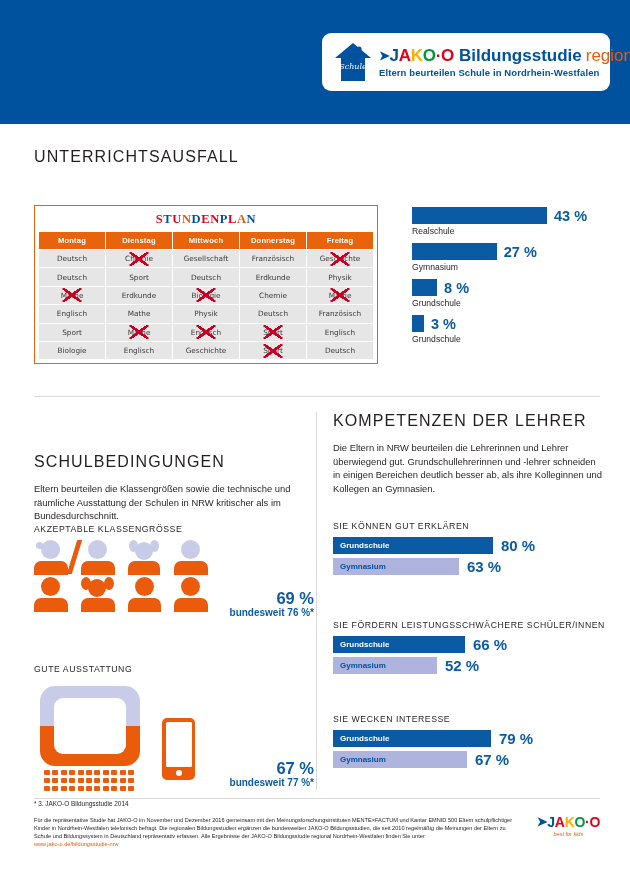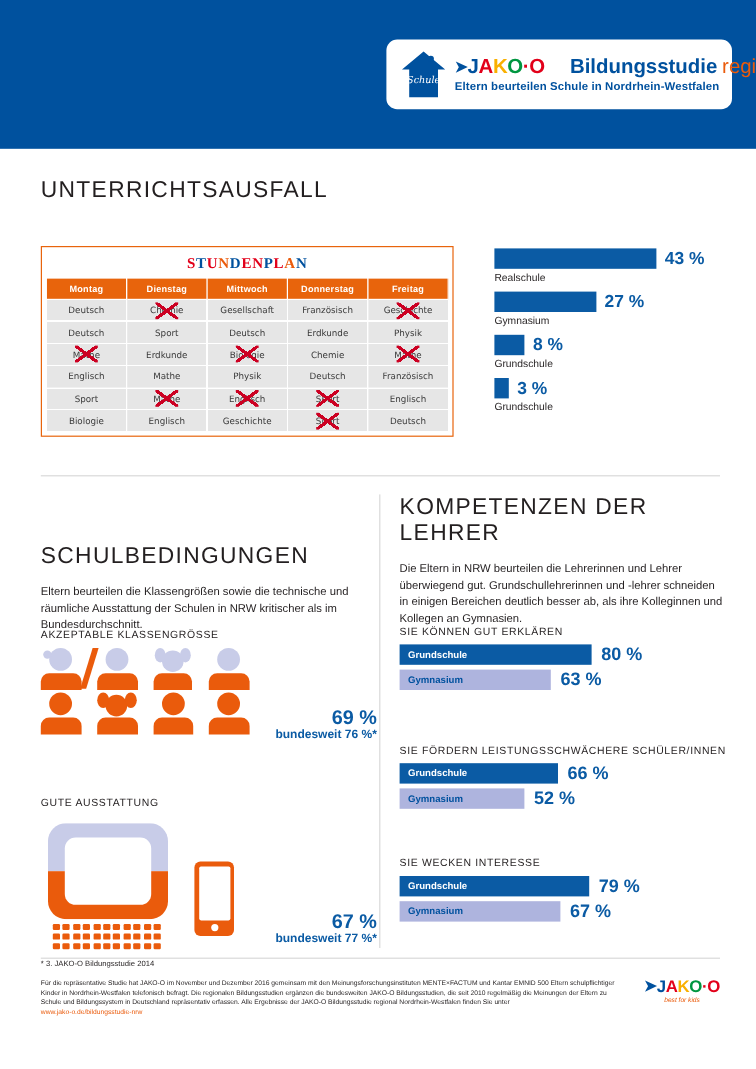--- a/index.html
+++ b/index.html
@@ -28,27 +28,27 @@
   .logo-text-wrap { display:flex; flex-direction:column; justify-content:center; }
   .logo-line1 { display:flex; align-items:baseline; white-space:nowrap; }
   .jako-logo { font-weight:bold; font-size:17px; letter-spacing:-0.3px; display:flex; align-items:center;}
   .jako-logo .arrow { color:#00519E; font-size:13px; margin-right:0px; position:relative; top:-1px;}
   .l-j { color:#00519E; }
   .l-a { color:#e2001a; }
   .l-k { color:#f9b000; }
   .l-o1 { color:#009640; }
   .l-dash { color:#e2001a; }
   .l-o2 { color:#e2001a; }
-  .bild { color:#00519E; font-weight:bold; font-size:17px; margin-left:21px; }
+  .bild { color:#00519E; font-weight:bold; font-size:17px; margin-left:5px; }
   .regio { color:#EA5B0C; font-weight:normal; font-size:17px; margin-left:4px; }
   .logo-line2 { color:#00519E; font-size:9.5px; font-weight:bold; letter-spacing:0.1px; margin-top:1px; white-space:nowrap;}
 
   
   h2.section-title {
-    font-size:19px; font-weight:normal; letter-spacing:1.1px;
+    font-size:16px; font-weight:normal; letter-spacing:1.1px;
     color:#231f20; text-transform:uppercase; margin-bottom:11px;
   }
   .intro { font-size:9.4px; line-height:13.5px; color:#231f20; }
   .sub-head {
     font-size:8.7px; letter-spacing:0.55px; color:#231f20;
     text-transform:uppercase; margin-bottom:6px; white-space:nowrap;
   }
 
   
   .sec1 { position:absolute; left:34px; top:148px; width:562px; }

